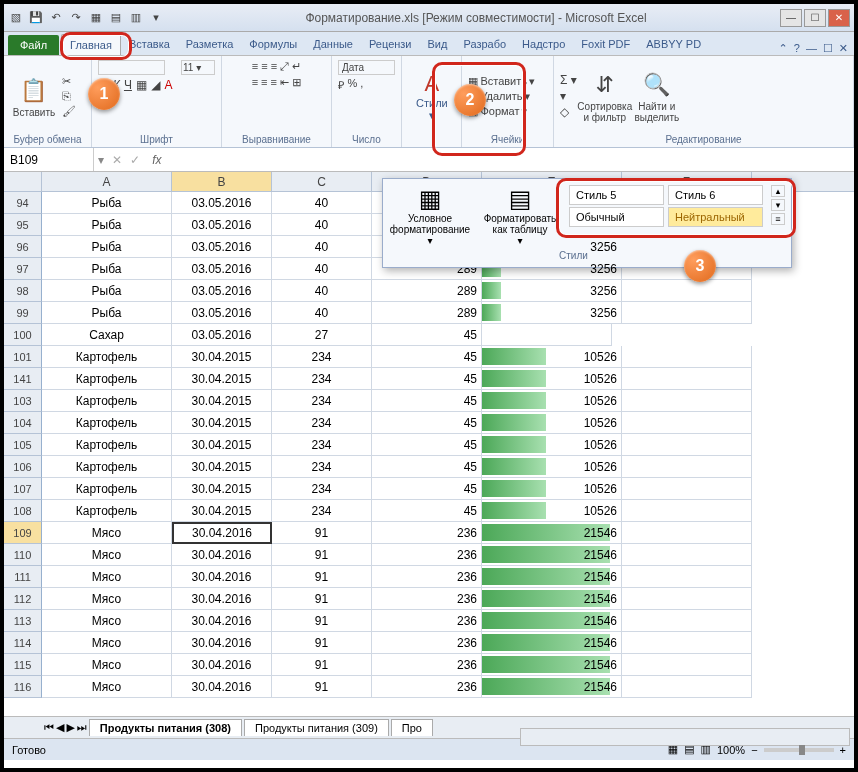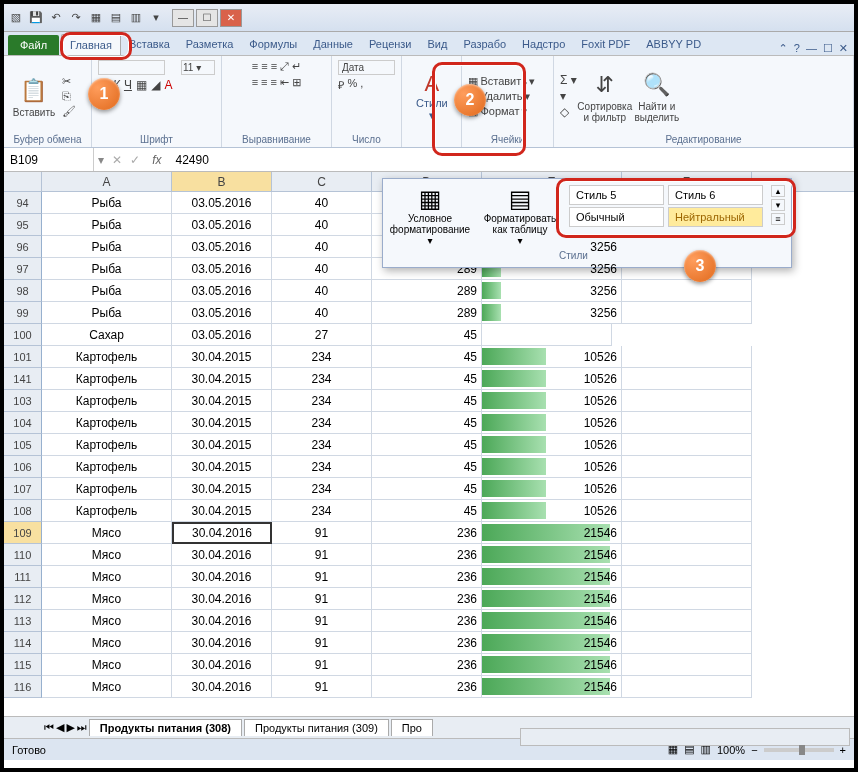--- a/index.html
+++ b/index.html
@@ -72,20 +72,21 @@
   <div class="qa-icons">
     <span>▧</span>
     <span>💾</span>
     <span>↶</span>
     <span>↷</span>
     <span>▦</span>
     <span>▤</span>
     <span>▥</span>
     <span>▾</span>
   </div>
+  <div class="title-text">Форматирование.xls  [Режим совместимости] - Microsoft Excel</div>
   <div class="window-controls">
     <span>—</span>
     <span>☐</span>
     <span class="close">✕</span>
   </div>
 </div>
 
 <div class="tabs">
   <div class="file-tab">Файл</div>
   <div id="ribbon-tab-list" style="display:flex;">
@@ -211,21 +212,20 @@
     <div class="group-label">Редактирование</div>
   </div>
 </div>
 
 <div class="formula-bar">
   <div class="name-box">B109</div>
   <span style="padding:0 4px;color:#888;">▾</span>
   <span style="padding:0 4px;color:#aaa;">✕</span>
   <span style="padding:0 4px;color:#aaa;">✓</span>
   <span class="fx">fx</span>
-  <div class="formula-input">42490</div>
 </div>
 
 <div class="sheet-area">
   <div class="col-headers">
     <div class="row-header-spacer"></div>
     <div id="col-header-list" style="display:flex;">
         <div class="col-header" style="width: 130px;">A</div>
         <div class="col-header sel" style="width: 100px;">B</div>
         <div class="col-header" style="width: 100px;">C</div>
         <div class="col-header" style="width: 110px;">D</div>

